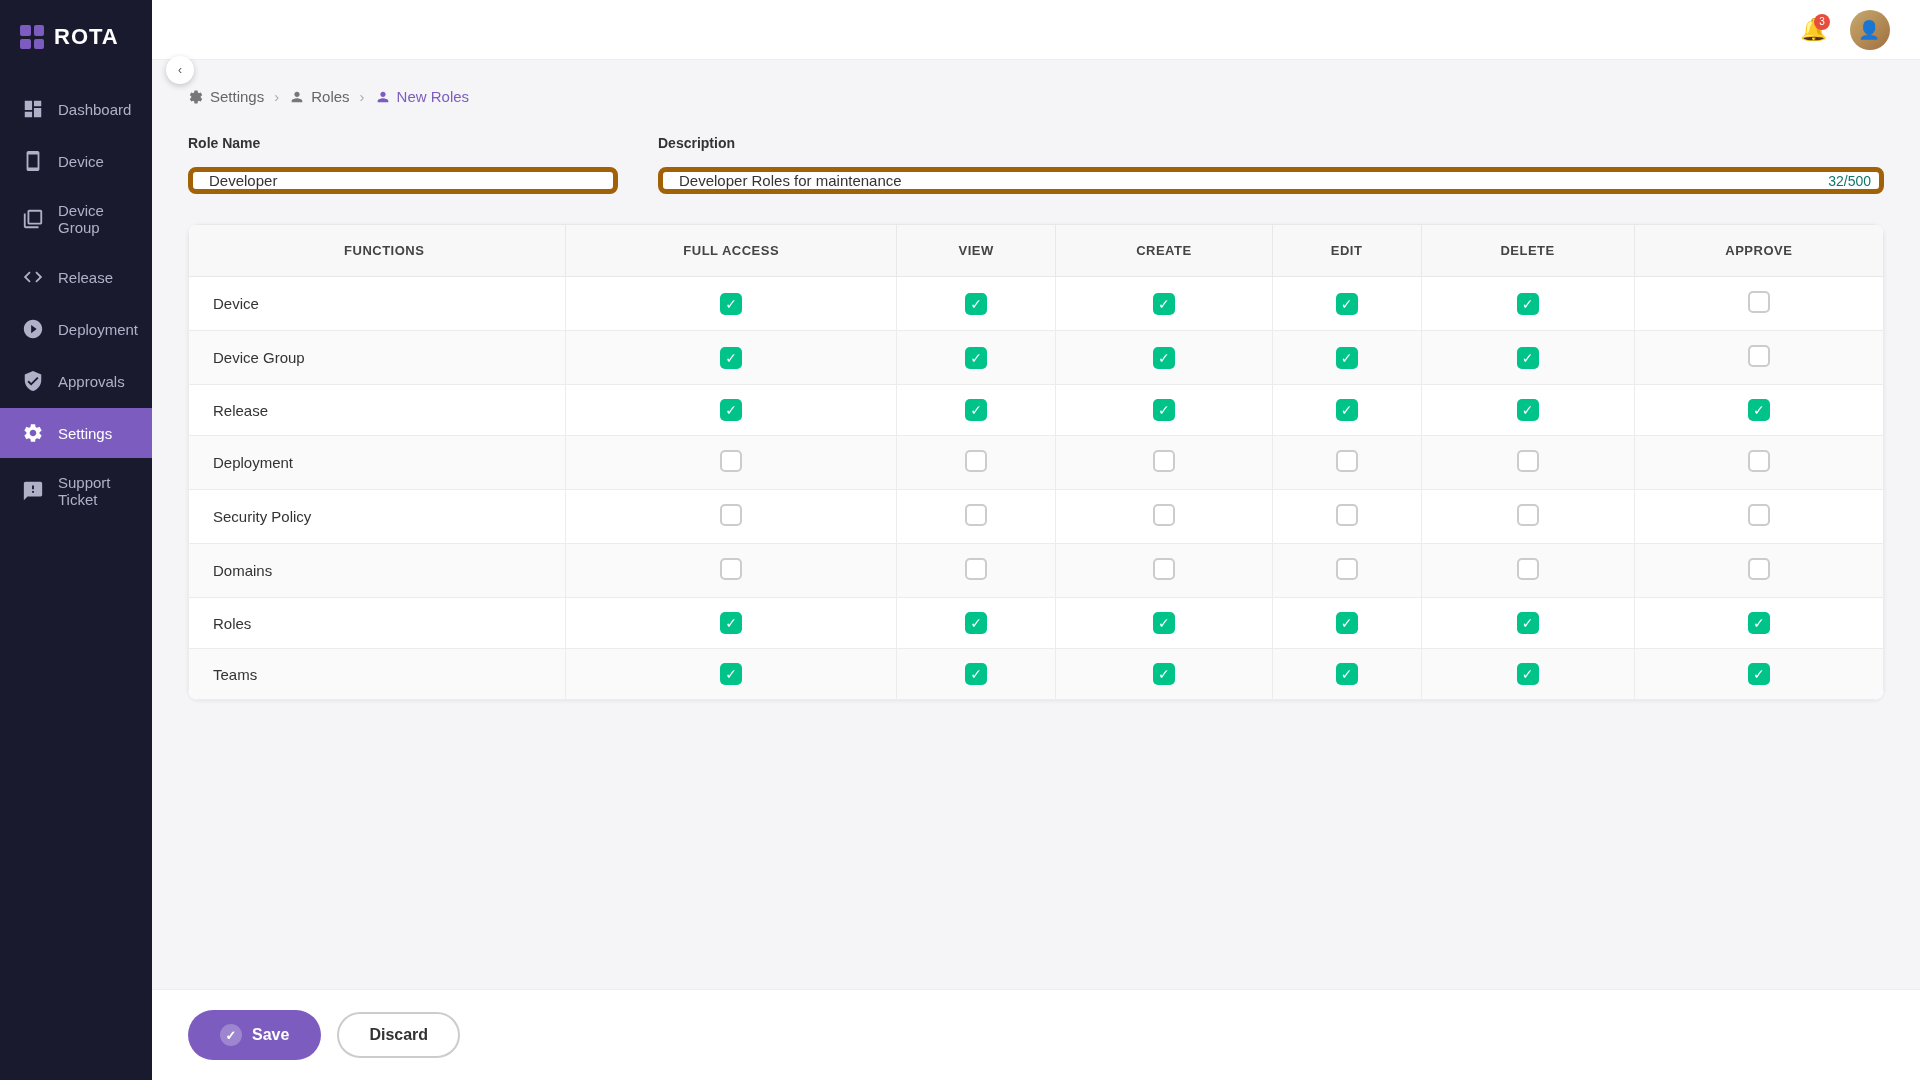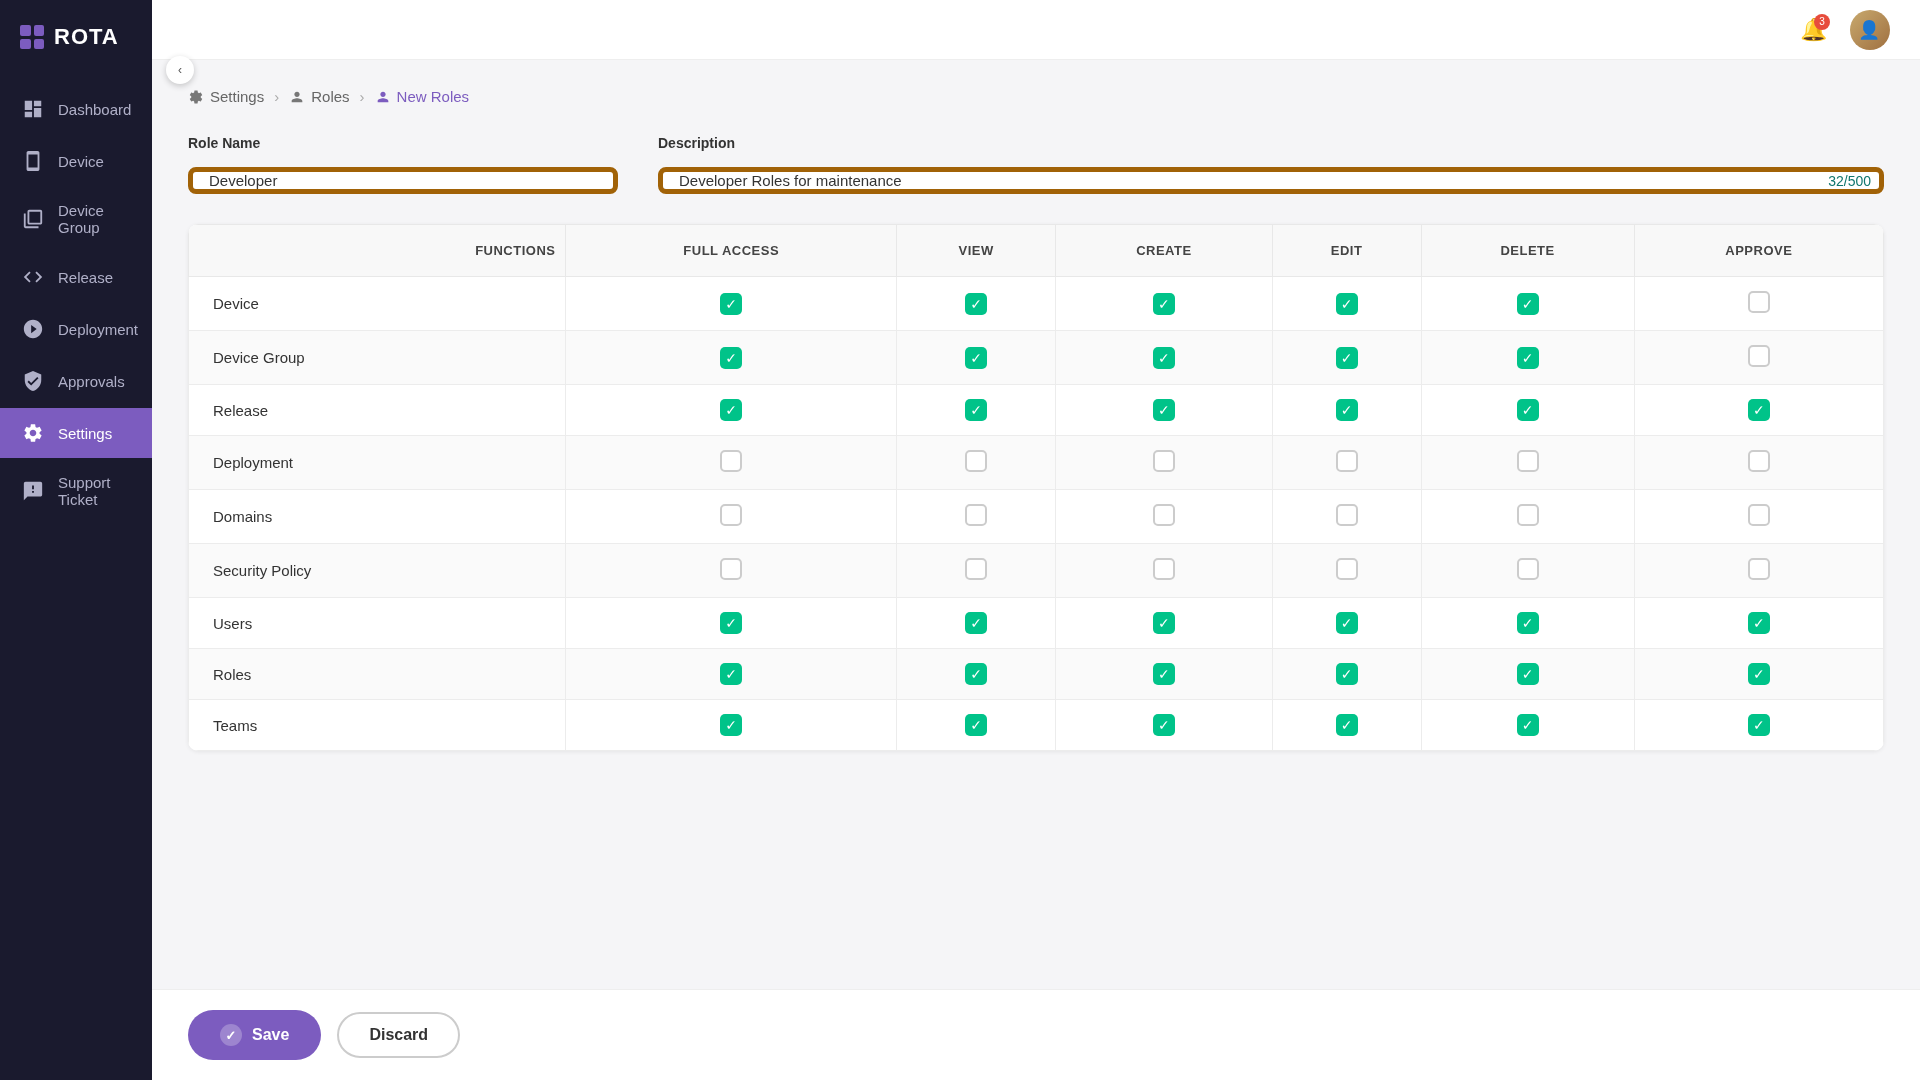--- a/index.html
+++ b/index.html
@@ -229,21 +229,21 @@
       padding: 18px 10px;
       font-size: 13px;
       font-weight: 700;
       color: #444;
       text-align: center;
       background: #f8f8f8;
       border: 1px solid #e8e8e8;
       letter-spacing: 0.5px;
     }
     .permissions-table th:first-child {
-      text-align: right;
+      text-align: center;
       padding-left: 24px;
     }
     .permissions-table td {
       padding: 14px 10px;
       text-align: center;
       border: 1px solid #ececec;
       font-size: 15px;
       color: #333;
     }
     .permissions-table td:first-child {
@@ -500,45 +500,36 @@
           <tr>
             <td>Deployment</td>
             <td><span class="cb-unchecked"></span></td>
             <td><span class="cb-unchecked"></span></td>
             <td><span class="cb-unchecked"></span></td>
             <td><span class="cb-unchecked"></span></td>
             <td><span class="cb-unchecked"></span></td>
             <td><span class="cb-unchecked"></span></td>
           </tr>
           <tr>
+            <td>Security Policy</td>
+            <td><span class="cb-unchecked"></span></td>
+            <td><span class="cb-unchecked"></span></td>
+            <td><span class="cb-unchecked"></span></td>
+            <td><span class="cb-unchecked"></span></td>
+            <td><span class="cb-unchecked"></span></td>
+            <td><span class="cb-unchecked"></span></td>
+          </tr>
+          <tr>
             <td>Domains</td>
             <td><span class="cb-unchecked"></span></td>
             <td><span class="cb-unchecked"></span></td>
             <td><span class="cb-unchecked"></span></td>
             <td><span class="cb-unchecked"></span></td>
             <td><span class="cb-unchecked"></span></td>
             <td><span class="cb-unchecked"></span></td>
-          </tr>
-          <tr>
-            <td>Security Policy</td>
-            <td><span class="cb-unchecked"></span></td>
-            <td><span class="cb-unchecked"></span></td>
-            <td><span class="cb-unchecked"></span></td>
-            <td><span class="cb-unchecked"></span></td>
-            <td><span class="cb-unchecked"></span></td>
-            <td><span class="cb-unchecked"></span></td>
-          </tr>
-          <tr>
-            <td>Users</td>
-            <td><span class="cb-checked">✓</span></td>
-            <td><span class="cb-checked">✓</span></td>
-            <td><span class="cb-checked">✓</span></td>
-            <td><span class="cb-checked">✓</span></td>
-            <td><span class="cb-checked">✓</span></td>
-            <td><span class="cb-checked">✓</span></td>
           </tr>
           <tr>
             <td>Roles</td>
             <td><span class="cb-checked">✓</span></td>
             <td><span class="cb-checked">✓</span></td>
             <td><span class="cb-checked">✓</span></td>
             <td><span class="cb-checked">✓</span></td>
             <td><span class="cb-checked">✓</span></td>
             <td><span class="cb-checked">✓</span></td>
           </tr>

